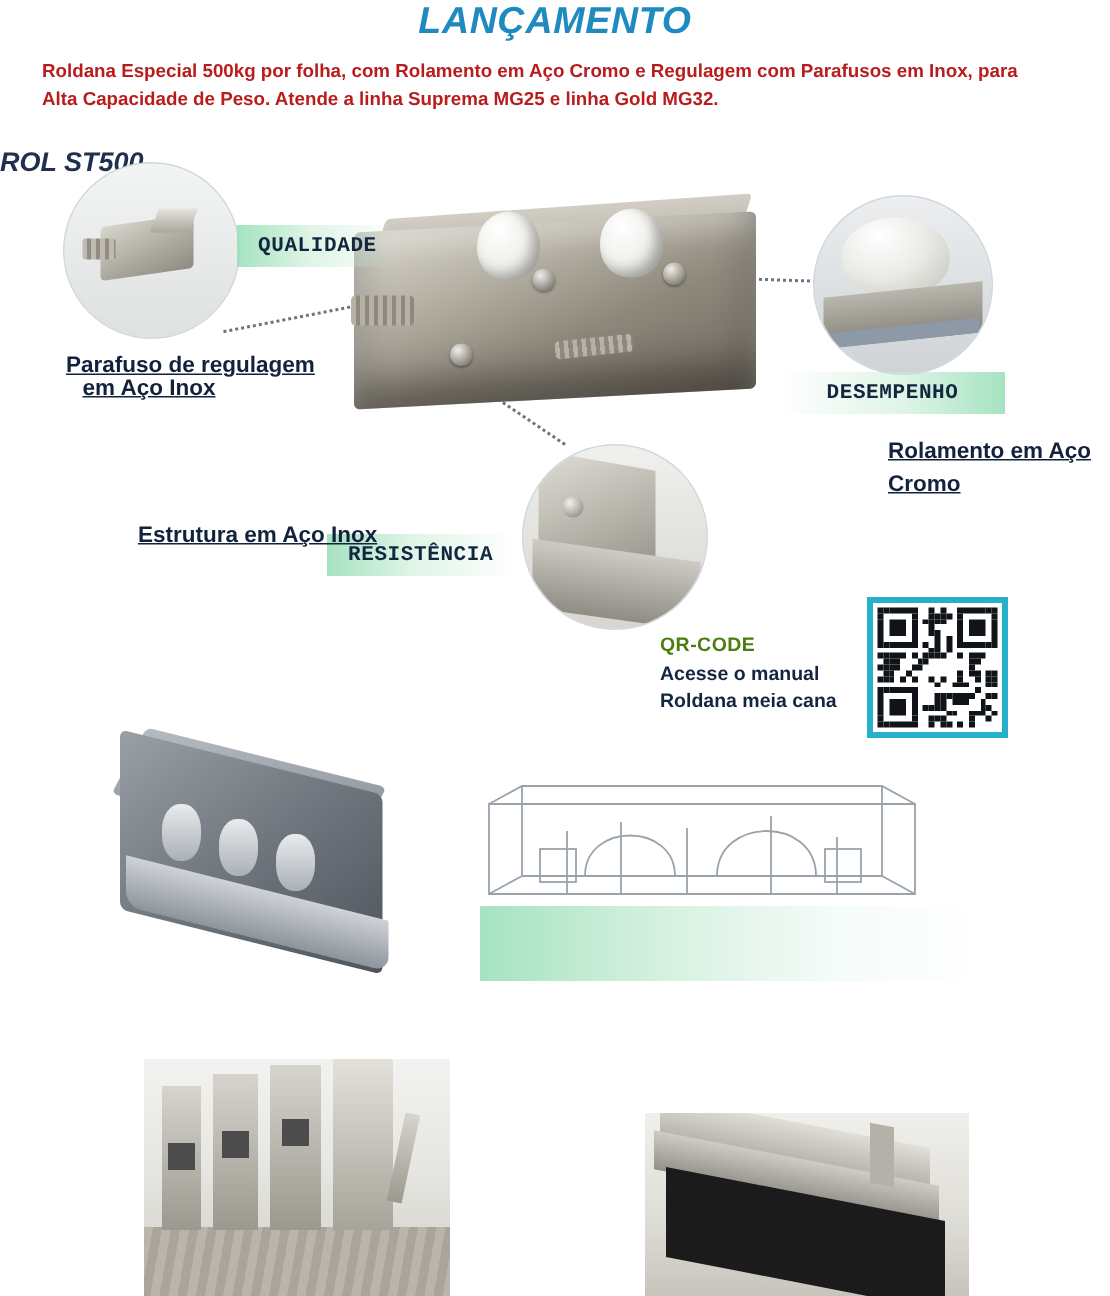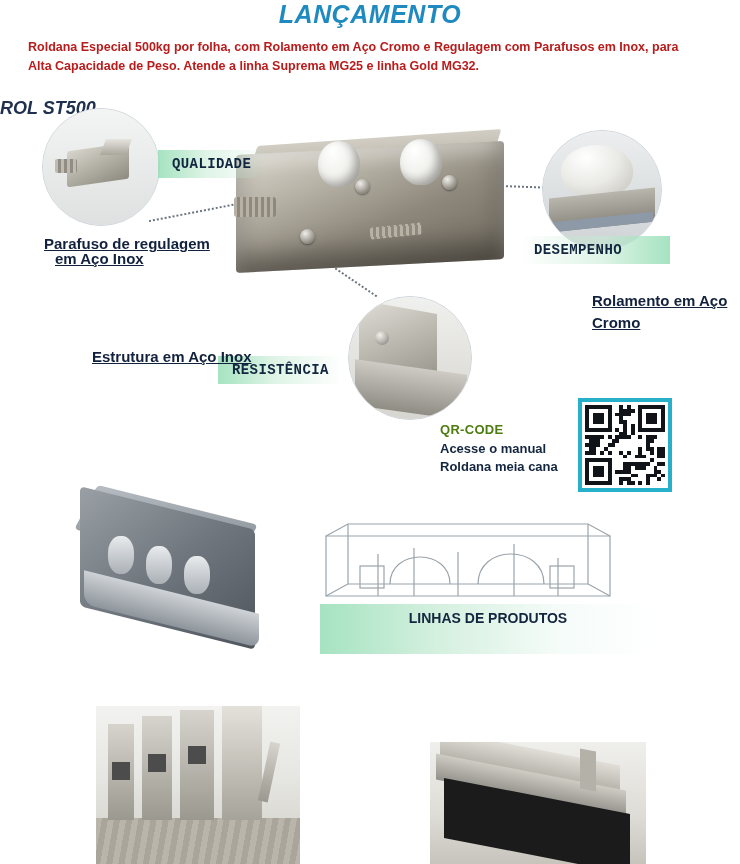--- a/index.html
+++ b/index.html
@@ -282,21 +282,21 @@
 <div class="band" style="left:158px; top:150px;">QUALIDADE</div>
 <div class="caption" style="left:44px; top:233px;">Parafuso de regulagem</div>
 <div class="caption" style="left:55px; top:248px;">em Aço Inox</div>
 
 <div class="circle" style="left:542px; top:130px; width:118px; height:118px;">
   <div style="position:absolute;inset:0;background:linear-gradient(180deg,#eceeef 0%,#cfd3d5 100%);"></div>
   <div style="position:absolute;left:18px;top:14px;width:72px;height:52px;border-radius:50% 50% 44% 44%;background:radial-gradient(ellipse at 35% 25%,#ffffff,#e9e9e5 50%,#c2c0b8 100%);"></div>
   <div style="position:absolute;left:6px;top:62px;width:106px;height:34px;background:linear-gradient(180deg,#b9b6ad,#85827a);transform:skewY(-6deg);"></div>
   <div style="position:absolute;left:10px;top:86px;width:100px;height:10px;background:#8d99a6;transform:skewY(-6deg);"></div>
 </div>
-<div class="band rev" style="left:520px; top:236px; width:150px; text-align:left; box-sizing:border-box;">DESEMPENHO</div>
+<div class="band rev" style="left:520px; top:248px; width:150px; text-align:center; box-sizing:border-box;">DESEMPENHO</div>
 <div class="caption" style="left:548px; top:290px;margin-left:44px;">Rolamento em Aço Cromo</div>
 
 <div class="circle" style="left:348px; top:296px; width:122px; height:122px;">
   <div style="position:absolute;inset:0;background:linear-gradient(180deg,#f0f0ee 0%,#d6d5cf 100%);"></div>
   <div style="position:absolute;left:10px;top:10px;width:78px;height:60px;background:linear-gradient(150deg,#e0ded6,#9b988f);transform:skewY(10deg);"></div>
   <div style="position:absolute;left:26px;top:34px;width:14px;height:14px;border-radius:50%;background:radial-gradient(circle at 35% 30%,#f2f1ec,#7e7b73);"></div>
   <div style="position:absolute;left:6px;top:70px;width:112px;height:46px;background:linear-gradient(180deg,#cdcbc4,#8f8c84);transform:skewY(8deg);"></div>
 </div>
 <div class="band" style="left:218px; top:356px;">RESISTÊNCIA</div>
 <div class="caption" style="left:92px; top:346px;">Estrutura em Aço Inox</div>
@@ -768,21 +768,20 @@
     <path d="M30 66 L270 66"></path>
     <path d="M72 66 C72 30, 132 30, 132 66"></path>
     <path d="M160 66 C160 26, 226 26, 226 66"></path>
     <path d="M60 36 L60 78 M96 30 L96 78 M140 34 L140 78 M196 26 L196 78 M240 40 L240 78"></path>
     <rect x="42" y="48" width="24" height="22"></rect>
     <rect x="232" y="48" width="24" height="22"></rect>
   </svg>
 </div>
 
 <div class="lines-band">
-  <div class="l1">LINHAS DE PRODUTOS</div>
 </div>
 
 <div class="install-left">
   <div class="concrete" style="left:0; top:112px; width:204px; height:46px;"></div>
   <div class="alum" style="left:12px; top:18px; width:26px; height:96px;"></div>
   <div class="alum" style="left:46px; top:10px; width:30px; height:104px;"></div>
   <div class="alum" style="left:84px; top:4px; width:34px; height:110px;"></div>
   <div class="alum" style="left:126px; top:0px; width:40px; height:114px; background:linear-gradient(180deg,#e3e1da,#a6a39a);"></div>
   <div class="blk" style="left:16px; top:56px; width:18px; height:18px; background:#4c4c4c;"></div>
   <div class="blk" style="left:52px; top:48px; width:18px; height:18px; background:#4c4c4c;"></div>

